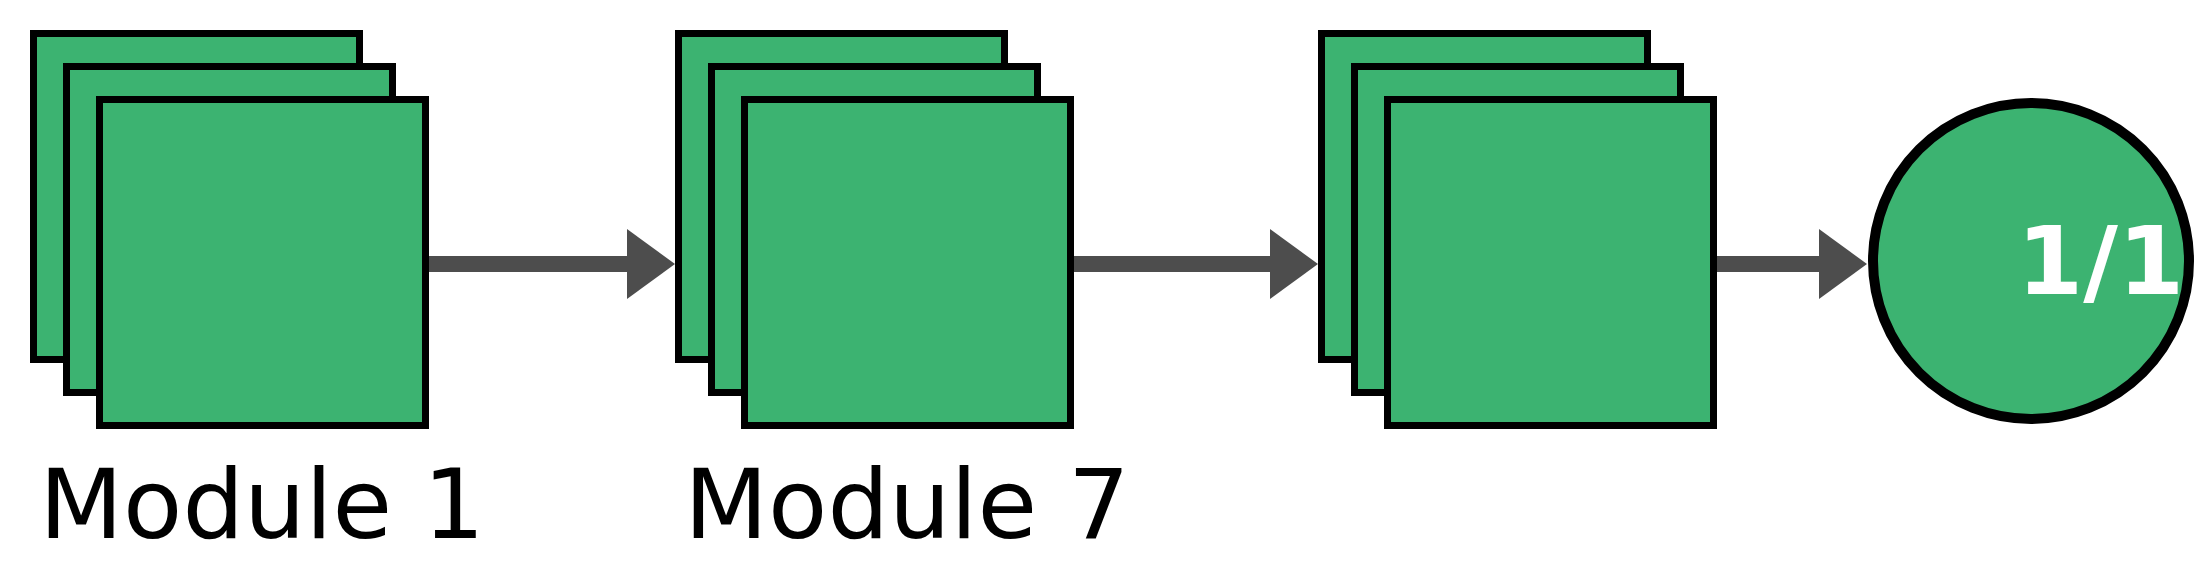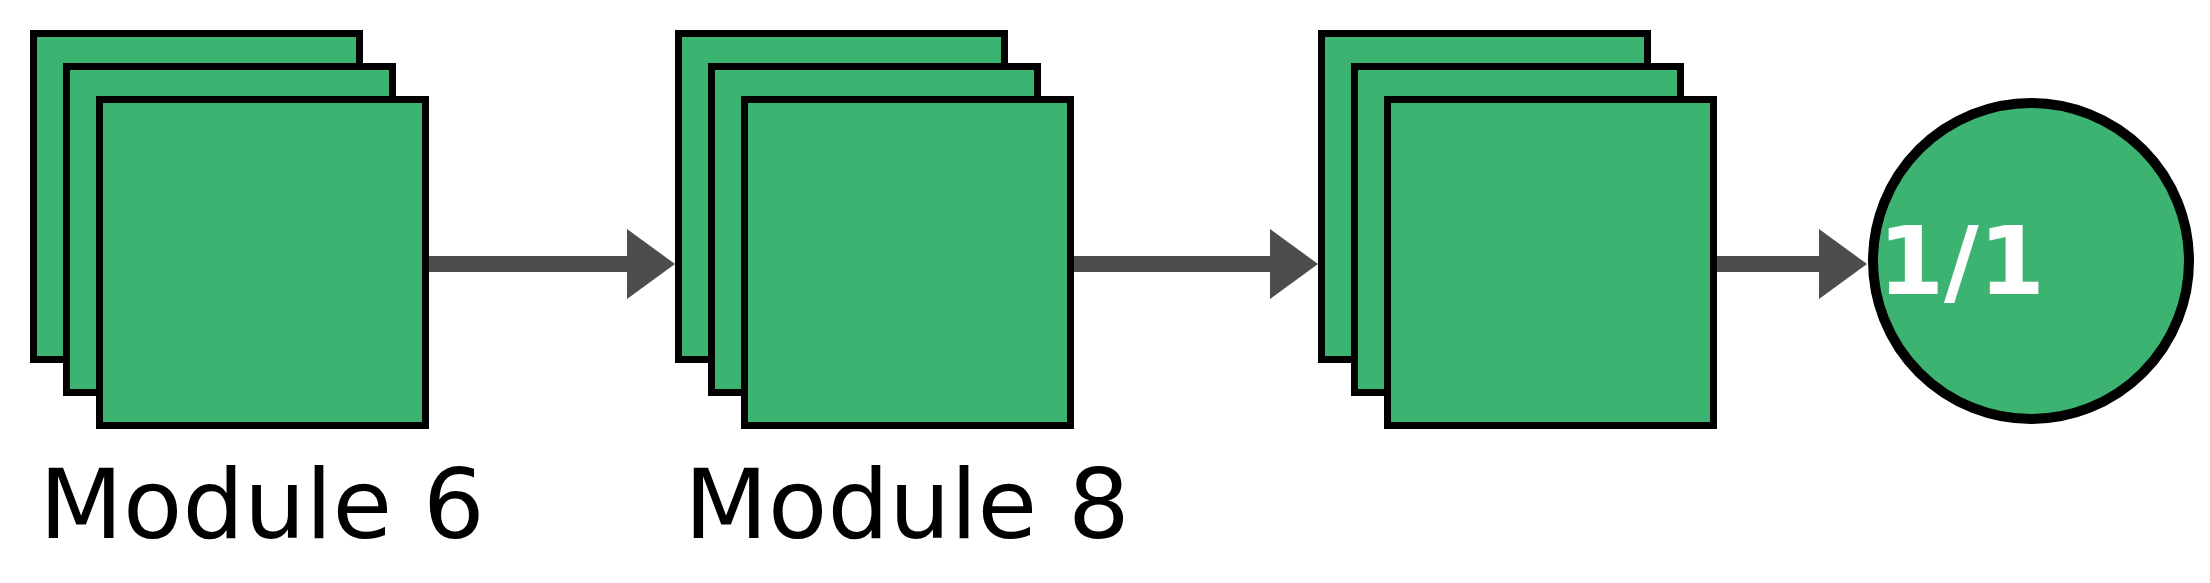--- a/index.html
+++ b/index.html
@@ -48,51 +48,51 @@
     border-bottom:35px solid transparent;
     border-left:48px solid var(--arrow);
   }
   .terminal{
     position:absolute;left:1868px;top:98px;
     width:326px;height:326px;
     box-sizing:border-box;
     background:var(--node-fill);
     border:10px solid var(--node-border);
     border-radius:50%;
-    display:flex;align-items:center;justify-content:flex-start;
+    display:flex;align-items:center;justify-content:flex-end;
   }
   .terminal .fraction{
     color:var(--terminal-text);
     font-weight:bold;
     font-size:95px;line-height:1;
   }
 </style>
 </head>
 <body>
 
 <div class="canvas">
 
   <div class="stack" style="left:30px">
     <div class="layer l1"></div>
     <div class="layer l2"></div>
     <div class="layer l3"></div>
   </div>
-  <div class="node-label" style="left:12px">Module 6</div>
+  <div class="node-label" style="left:12px">Module 1</div>
 
   <div class="arrow" style="left:429px;width:246px">
     <div class="shaft" style="width:198px"></div>
     <div class="head"></div>
   </div>
 
   <div class="stack" style="left:675px">
     <div class="layer l1"></div>
     <div class="layer l2"></div>
     <div class="layer l3"></div>
   </div>
-  <div class="node-label" style="left:657px">Module 8</div>
+  <div class="node-label" style="left:657px">Module 7</div>
 
   <div class="arrow" style="left:1074px;width:244px">
     <div class="shaft" style="width:196px"></div>
     <div class="head"></div>
   </div>
 
   <div class="stack" style="left:1318px">
     <div class="layer l1"></div>
     <div class="layer l2"></div>
     <div class="layer l3"></div>

